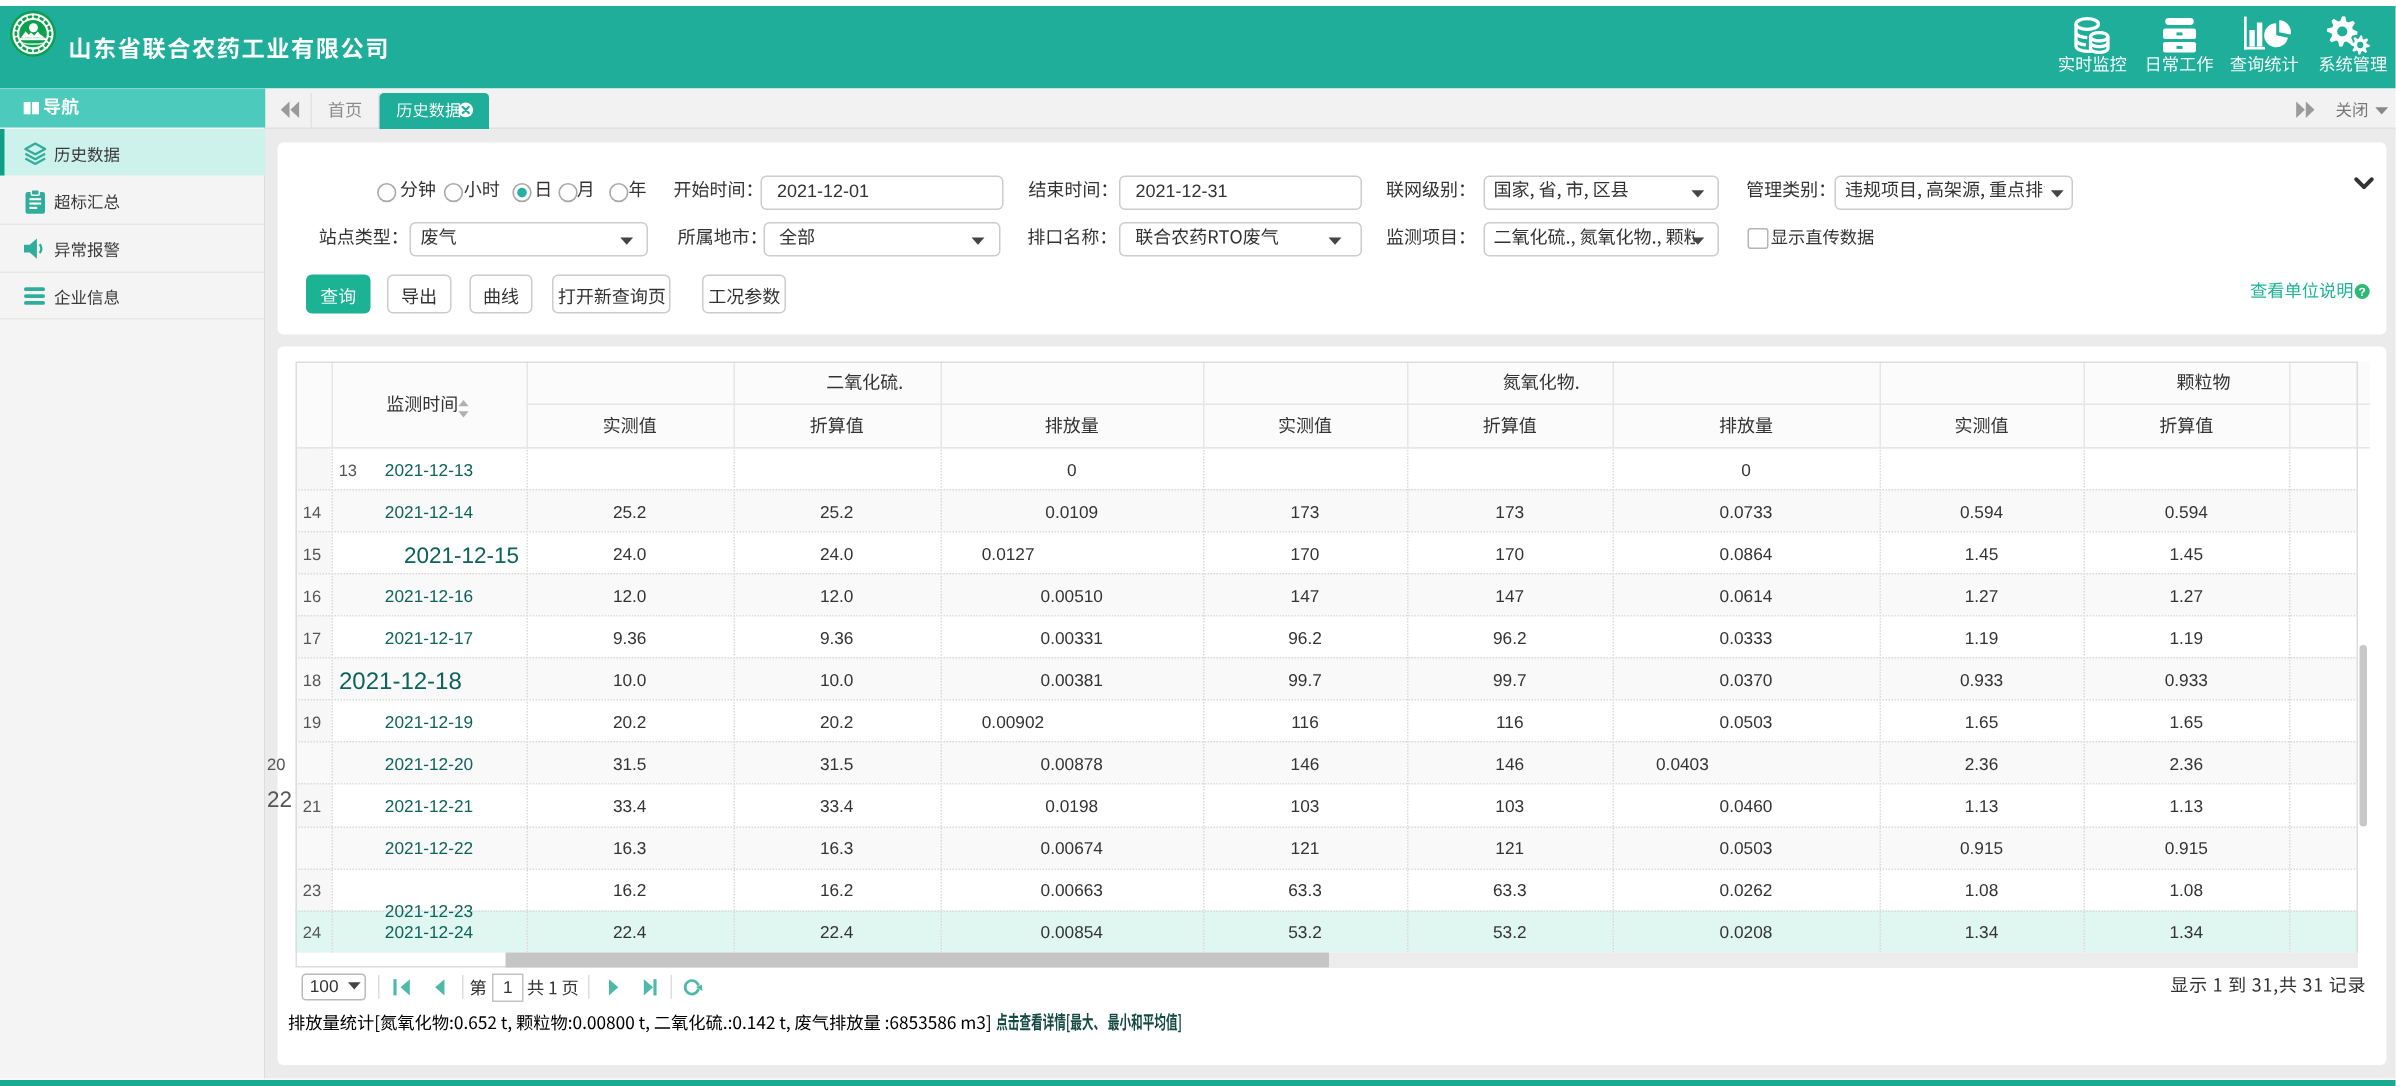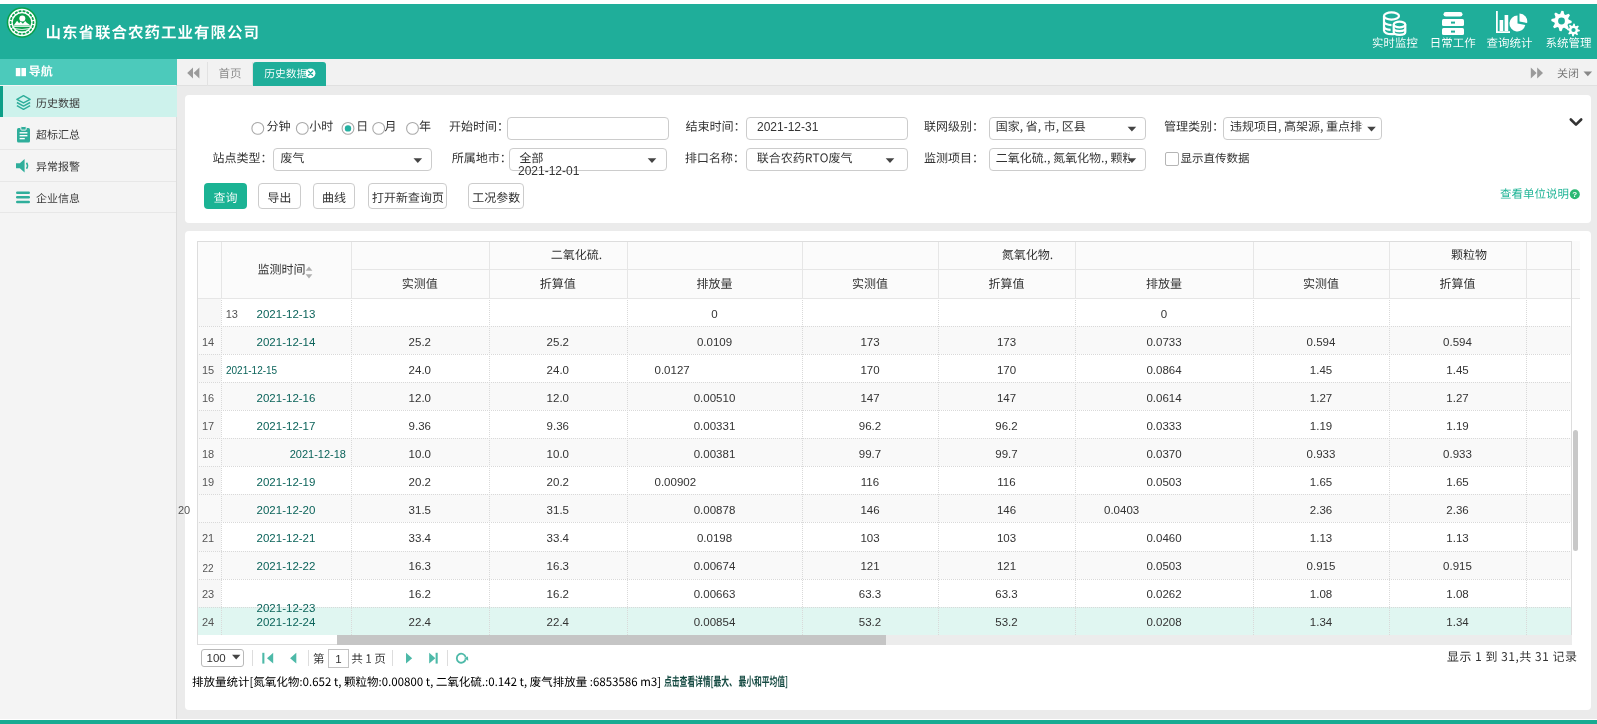--- a/index.html
+++ b/index.html
@@ -27,21 +27,21 @@
 <div class="abs" style="left:0;top:720px;width:1597px;height:4px;background:#19ab92"></div>
 <div class="abs" style="left:507px;top:117px;width:162px;height:23px;background:#fff;border:1px solid #ccc;border-radius:4px"></div>
 <div class="abs" style="left:746px;top:117px;width:162px;height:23px;background:#fff;border:1px solid #ccc;border-radius:4px"></div>
 <div class="abs" style="left:988.6px;top:117px;width:157px;height:23px;background:#fff;border:1px solid #ccc;border-radius:4px"></div>
 <div class="abs" style="left:1223px;top:117px;width:159.3px;height:23px;background:#fff;border:1px solid #ccc;border-radius:4px"></div>
 <div class="abs" style="left:272.7px;top:147.8px;width:159px;height:23px;background:#fff;border:1px solid #ccc;border-radius:4px"></div>
 <div class="abs" style="left:509px;top:147.8px;width:158px;height:23px;background:#fff;border:1px solid #ccc;border-radius:4px"></div>
 <div class="abs" style="left:746px;top:147.8px;width:162px;height:23px;background:#fff;border:1px solid #ccc;border-radius:4px"></div>
 <div class="abs" style="left:988.6px;top:147.8px;width:157px;height:23px;background:#fff;border:1px solid #ccc;border-radius:4px"></div>
 <div class="abs" style="left:1165.4px;top:152.3px;width:14px;height:14px;background:#fff;border:1px solid #b5b5b5;border-radius:2px"></div>
-<div class="num" style="left:518px;top:121px;font-size:12px;line-height:12px;margin-top:44px;">2021-12-01</div>
+<div class="num" style="left:518px;top:121px;font-size:12px;line-height:12px;">2021-12-01</div>
 <div class="num" style="left:757px;top:121px;font-size:12px;line-height:12px;">2021-12-31</div>
 <div class="abs" style="left:204.3px;top:183px;width:42.5px;height:26px;background:#1bb394;border-radius:4px"></div>
 <div class="abs" style="left:258.3px;top:183px;width:42.3px;height:26px;background:#fff;border:1px solid #ccc;border-radius:4px"></div>
 <div class="abs" style="left:312.8px;top:183px;width:42.3px;height:26px;background:#fff;border:1px solid #ccc;border-radius:4px"></div>
 <div class="abs" style="left:368.4px;top:183px;width:78.9px;height:26px;background:#fff;border:1px solid #ccc;border-radius:4px"></div>
 <div class="abs" style="left:468.4px;top:183px;width:55.6px;height:26px;background:#fff;border:1px solid #ccc;border-radius:4px"></div>
 <div class="abs" style="left:197px;top:240.5px;width:1383px;height:57.69999999999999px;background:#fbfbfb"></div>
 <div class="abs" style="left:197px;top:298.2px;width:24px;height:336.40000000000003px;background:#f7f7f7"></div>
 <div class="abs" style="left:197px;top:326.2px;width:1375px;height:28px;background:#f9f9f9"></div>
 <div class="abs" style="left:197px;top:382.3px;width:1375px;height:28px;background:#f9f9f9"></div>
@@ -95,21 +95,21 @@
 <div class="num" style="left:226.0px;top:336.5px;width:120px;text-align:center;font-size:11.5px;line-height:11.5px;color:#0b635a">2021-12-14</div>
 <div class="num" style="left:359.8px;top:336.5px;width:120px;text-align:center;font-size:11.5px;line-height:11.5px;color:#333">25.2</div>
 <div class="num" style="left:497.8px;top:336.5px;width:120px;text-align:center;font-size:11.5px;line-height:11.5px;color:#333">25.2</div>
 <div class="num" style="left:654.5px;top:336.5px;width:120px;text-align:center;font-size:11.5px;line-height:11.5px;color:#333">0.0109</div>
 <div class="num" style="left:810.0px;top:336.5px;width:120px;text-align:center;font-size:11.5px;line-height:11.5px;color:#333">173</div>
 <div class="num" style="left:946.5px;top:336.5px;width:120px;text-align:center;font-size:11.5px;line-height:11.5px;color:#333">173</div>
 <div class="num" style="left:1104.0px;top:336.5px;width:120px;text-align:center;font-size:11.5px;line-height:11.5px;color:#333">0.0733</div>
 <div class="num" style="left:1261.0px;top:336.5px;width:120px;text-align:center;font-size:11.5px;line-height:11.5px;color:#333">0.594</div>
 <div class="num" style="left:1397.5px;top:336.5px;width:120px;text-align:center;font-size:11.5px;line-height:11.5px;color:#333">0.594</div>
 <div class="num" style="left:178px;top:364.6px;width:60px;text-align:center;font-size:11px;line-height:11.5px;color:#555">15</div>
-<div class="num" style="left:226.0px;top:364.6px;width:120px;text-align:left;font-size:10px;line-height:11.5px;color:#0b635a">2021-12-15</div>
+<div class="num" style="left:226.0px;top:364.6px;width:120px;text-align:right;font-size:15px;line-height:11.5px;color:#0b635a">2021-12-15</div>
 <div class="num" style="left:359.8px;top:364.6px;width:120px;text-align:center;font-size:11.5px;line-height:11.5px;color:#333">24.0</div>
 <div class="num" style="left:497.8px;top:364.6px;width:120px;text-align:center;font-size:11.5px;line-height:11.5px;color:#333">24.0</div>
 <div class="num" style="left:654.5px;top:364.6px;width:120px;font-size:11.5px;line-height:11.5px;color:#333">0.0127</div>
 <div class="num" style="left:810.0px;top:364.6px;width:120px;text-align:center;font-size:11.5px;line-height:11.5px;color:#333">170</div>
 <div class="num" style="left:946.5px;top:364.6px;width:120px;text-align:center;font-size:11.5px;line-height:11.5px;color:#333">170</div>
 <div class="num" style="left:1104.0px;top:364.6px;width:120px;text-align:center;font-size:11.5px;line-height:11.5px;color:#333">0.0864</div>
 <div class="num" style="left:1261.0px;top:364.6px;width:120px;text-align:center;font-size:11.5px;line-height:11.5px;color:#333">1.45</div>
 <div class="num" style="left:1397.5px;top:364.6px;width:120px;text-align:center;font-size:11.5px;line-height:11.5px;color:#333">1.45</div>
 <div class="num" style="left:178px;top:392.6px;width:60px;text-align:center;font-size:11px;line-height:11.5px;color:#555">16</div>
 <div class="num" style="left:226.0px;top:392.6px;width:120px;text-align:center;font-size:11.5px;line-height:11.5px;color:#0b635a">2021-12-16</div>
@@ -125,21 +125,21 @@
 <div class="num" style="left:226.0px;top:420.6px;width:120px;text-align:center;font-size:11.5px;line-height:11.5px;color:#0b635a">2021-12-17</div>
 <div class="num" style="left:359.8px;top:420.6px;width:120px;text-align:center;font-size:11.5px;line-height:11.5px;color:#333">9.36</div>
 <div class="num" style="left:497.8px;top:420.6px;width:120px;text-align:center;font-size:11.5px;line-height:11.5px;color:#333">9.36</div>
 <div class="num" style="left:654.5px;top:420.6px;width:120px;text-align:center;font-size:11.5px;line-height:11.5px;color:#333">0.00331</div>
 <div class="num" style="left:810.0px;top:420.6px;width:120px;text-align:center;font-size:11.5px;line-height:11.5px;color:#333">96.2</div>
 <div class="num" style="left:946.5px;top:420.6px;width:120px;text-align:center;font-size:11.5px;line-height:11.5px;color:#333">96.2</div>
 <div class="num" style="left:1104.0px;top:420.6px;width:120px;text-align:center;font-size:11.5px;line-height:11.5px;color:#333">0.0333</div>
 <div class="num" style="left:1261.0px;top:420.6px;width:120px;text-align:center;font-size:11.5px;line-height:11.5px;color:#333">1.19</div>
 <div class="num" style="left:1397.5px;top:420.6px;width:120px;text-align:center;font-size:11.5px;line-height:11.5px;color:#333">1.19</div>
 <div class="num" style="left:178px;top:448.7px;width:60px;text-align:center;font-size:11px;line-height:11.5px;color:#555">18</div>
-<div class="num" style="left:226.0px;top:448.7px;width:120px;text-align:right;font-size:11px;line-height:11.5px;color:#0b635a">2021-12-18</div>
+<div class="num" style="left:226.0px;top:448.7px;width:120px;text-align:left;font-size:16px;line-height:11.5px;color:#0b635a">2021-12-18</div>
 <div class="num" style="left:359.8px;top:448.7px;width:120px;text-align:center;font-size:11.5px;line-height:11.5px;color:#333">10.0</div>
 <div class="num" style="left:497.8px;top:448.7px;width:120px;text-align:center;font-size:11.5px;line-height:11.5px;color:#333">10.0</div>
 <div class="num" style="left:654.5px;top:448.7px;width:120px;text-align:center;font-size:11.5px;line-height:11.5px;color:#333">0.00381</div>
 <div class="num" style="left:810.0px;top:448.7px;width:120px;text-align:center;font-size:11.5px;line-height:11.5px;color:#333">99.7</div>
 <div class="num" style="left:946.5px;top:448.7px;width:120px;text-align:center;font-size:11.5px;line-height:11.5px;color:#333">99.7</div>
 <div class="num" style="left:1104.0px;top:448.7px;width:120px;text-align:center;font-size:11.5px;line-height:11.5px;color:#333">0.0370</div>
 <div class="num" style="left:1261.0px;top:448.7px;width:120px;text-align:center;font-size:11.5px;line-height:11.5px;color:#333">0.933</div>
 <div class="num" style="left:1397.5px;top:448.7px;width:120px;text-align:center;font-size:11.5px;line-height:11.5px;color:#333">0.933</div>
 <div class="num" style="left:178px;top:476.7px;width:60px;text-align:center;font-size:11px;line-height:11.5px;color:#555">19</div>
 <div class="num" style="left:226.0px;top:476.7px;width:120px;text-align:center;font-size:11.5px;line-height:11.5px;color:#0b635a">2021-12-19</div>
@@ -164,21 +164,21 @@
 <div class="num" style="left:178px;top:532.7px;width:60px;text-align:center;font-size:11px;line-height:11.5px;color:#555">21</div>
 <div class="num" style="left:226.0px;top:532.7px;width:120px;text-align:center;font-size:11.5px;line-height:11.5px;color:#0b635a">2021-12-21</div>
 <div class="num" style="left:359.8px;top:532.7px;width:120px;text-align:center;font-size:11.5px;line-height:11.5px;color:#333">33.4</div>
 <div class="num" style="left:497.8px;top:532.7px;width:120px;text-align:center;font-size:11.5px;line-height:11.5px;color:#333">33.4</div>
 <div class="num" style="left:654.5px;top:532.7px;width:120px;text-align:center;font-size:11.5px;line-height:11.5px;color:#333">0.0198</div>
 <div class="num" style="left:810.0px;top:532.7px;width:120px;text-align:center;font-size:11.5px;line-height:11.5px;color:#333">103</div>
 <div class="num" style="left:946.5px;top:532.7px;width:120px;text-align:center;font-size:11.5px;line-height:11.5px;color:#333">103</div>
 <div class="num" style="left:1104.0px;top:532.7px;width:120px;text-align:center;font-size:11.5px;line-height:11.5px;color:#333">0.0460</div>
 <div class="num" style="left:1261.0px;top:532.7px;width:120px;text-align:center;font-size:11.5px;line-height:11.5px;color:#333">1.13</div>
 <div class="num" style="left:1397.5px;top:532.7px;width:120px;text-align:center;font-size:11.5px;line-height:11.5px;color:#333">1.13</div>
-<div class="num" style="left:178px;top:563px;width:60px;text-align:center;font-size:10px;line-height:11.5px;color:#555">22</div>
+<div class="num" style="left:178px;top:528px;width:60px;text-align:left;font-size:15px;line-height:11.5px;color:#555">22</div>
 <div class="num" style="left:226.0px;top:560.8px;width:120px;text-align:center;font-size:11.5px;line-height:11.5px;color:#0b635a">2021-12-22</div>
 <div class="num" style="left:359.8px;top:560.8px;width:120px;text-align:center;font-size:11.5px;line-height:11.5px;color:#333">16.3</div>
 <div class="num" style="left:497.8px;top:560.8px;width:120px;text-align:center;font-size:11.5px;line-height:11.5px;color:#333">16.3</div>
 <div class="num" style="left:654.5px;top:560.8px;width:120px;text-align:center;font-size:11.5px;line-height:11.5px;color:#333">0.00674</div>
 <div class="num" style="left:810.0px;top:560.8px;width:120px;text-align:center;font-size:11.5px;line-height:11.5px;color:#333">121</div>
 <div class="num" style="left:946.5px;top:560.8px;width:120px;text-align:center;font-size:11.5px;line-height:11.5px;color:#333">121</div>
 <div class="num" style="left:1104.0px;top:560.8px;width:120px;text-align:center;font-size:11.5px;line-height:11.5px;color:#333">0.0503</div>
 <div class="num" style="left:1261.0px;top:560.8px;width:120px;text-align:center;font-size:11.5px;line-height:11.5px;color:#333">0.915</div>
 <div class="num" style="left:1397.5px;top:560.8px;width:120px;text-align:center;font-size:11.5px;line-height:11.5px;color:#333">0.915</div>
 <div class="num" style="left:178px;top:588.8px;width:60px;text-align:center;font-size:11px;line-height:11.5px;color:#555">23</div>

